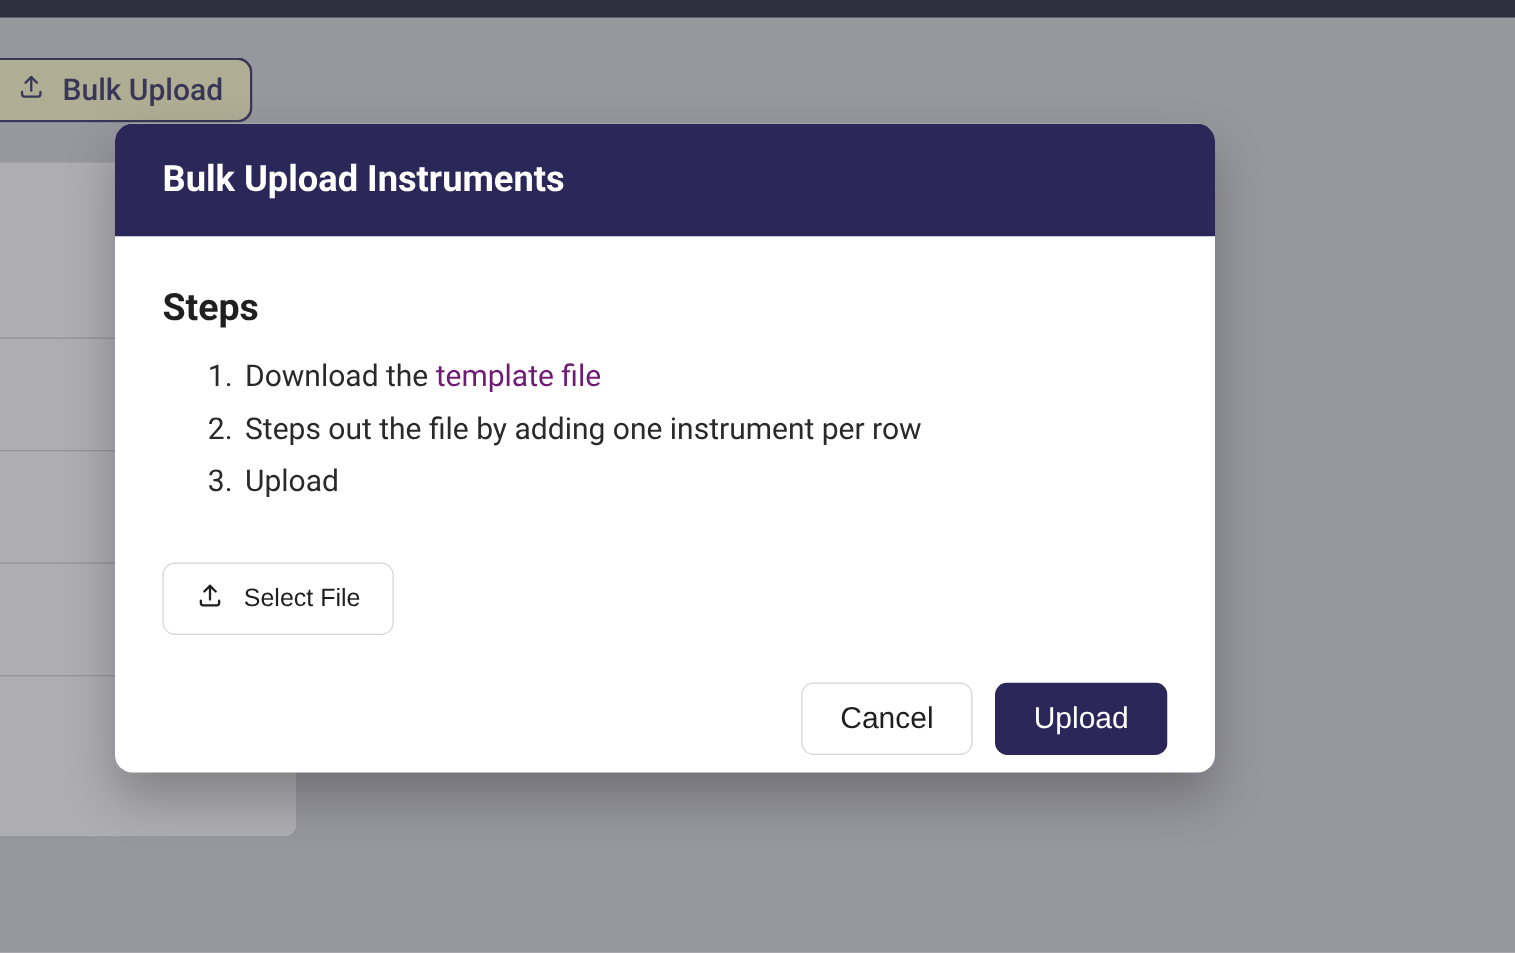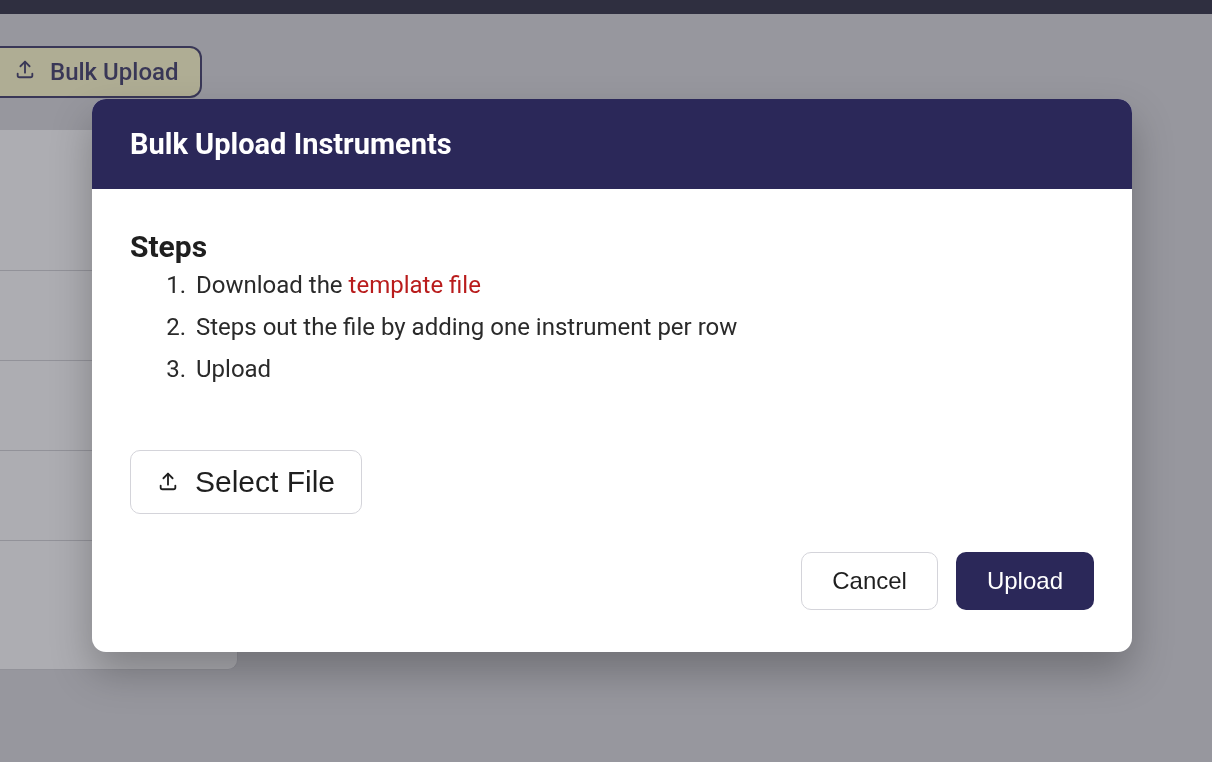--- a/index.html
+++ b/index.html
@@ -64,78 +64,79 @@
     }
     .overlay {
       position: absolute;
       inset: 0;
       background: rgba(80, 80, 90, 0.45);
     }
     .modal {
       position: absolute;
       top: 99px;
       left: 92px;
-      width: 1040px;
+      width: 880px;
       background: #ffffff;
       border-radius: 14px;
       box-shadow: 0 20px 40px rgba(0,0,0,0.25);
       overflow: hidden;
     }
     .modal-header {
       background: #2b2859;
       color: #ffffff;
       padding: 28px 38px;
       font-size: 29px;
       font-weight: 700;
     }
     .modal-body {
       padding: 40px 38px 30px 38px;
       color: #1f1f1f;
     }
     .steps-title {
       font-size: 30px;
       font-weight: 700;
+      margin-bottom: 16px;
     }
     .steps-list {
       list-style: decimal;
       padding-left: 62px;
       font-size: 24px;
       line-height: 1.75;
       color: #2a2a2a;
     }
     .steps-list li {
       padding-left: 4px;
     }
     .template-link {
-      color: #b91c1c;
+      color: #701a75;
       text-decoration: none;
     }
     .select-file-btn {
-      margin-top: 60px;
+      margin-top: 44px;
       display: inline-flex;
       align-items: center;
       gap: 16px;
       padding: 14px 26px;
       background: #ffffff;
       border: 1px solid #d4d4da;
       border-radius: 10px;
-      font-size: 30px;
+      font-size: 20px;
       color: #1f1f1f;
       cursor: pointer;
       font-weight: 500;
     }
     .select-file-btn svg {
       width: 22px;
       height: 22px;
     }
     .modal-footer {
       display: flex;
       justify-content: flex-end;
       gap: 18px;
-      padding: 8px 38px 42px 38px;
+      padding: 8px 38px 14px 38px;
     }
     .btn {
       padding: 14px 30px;
       border-radius: 10px;
       font-size: 24px;
       cursor: pointer;
       font-weight: 500;
       border: 1px solid transparent;
     }
     .btn-secondary {

